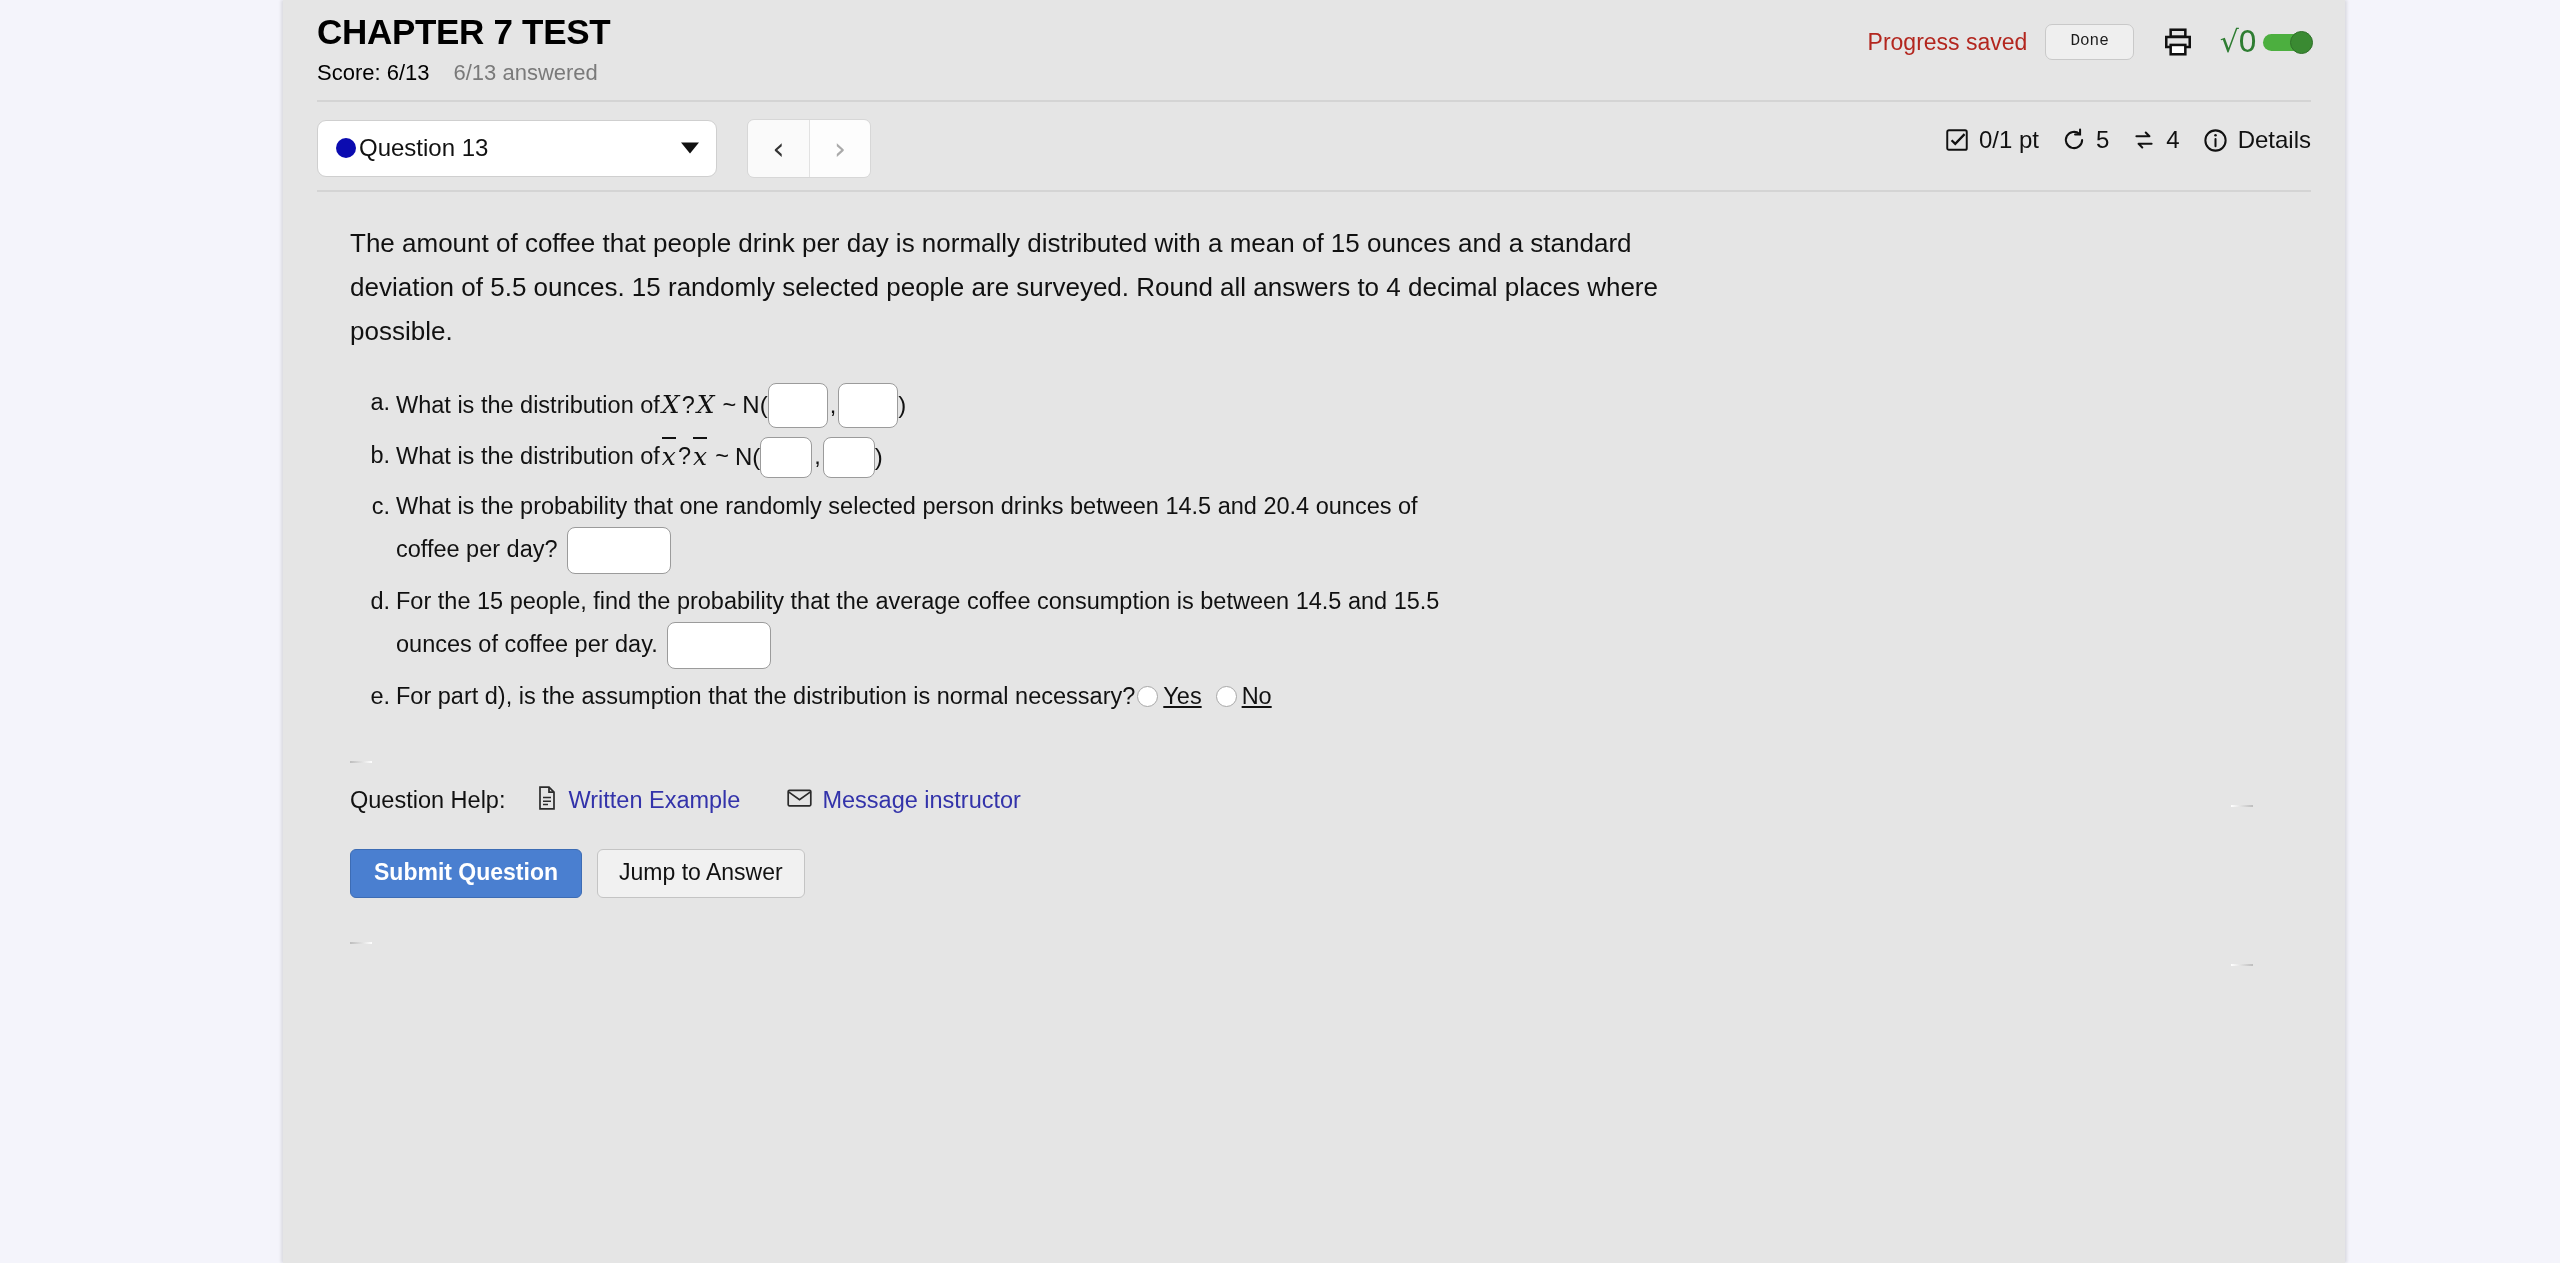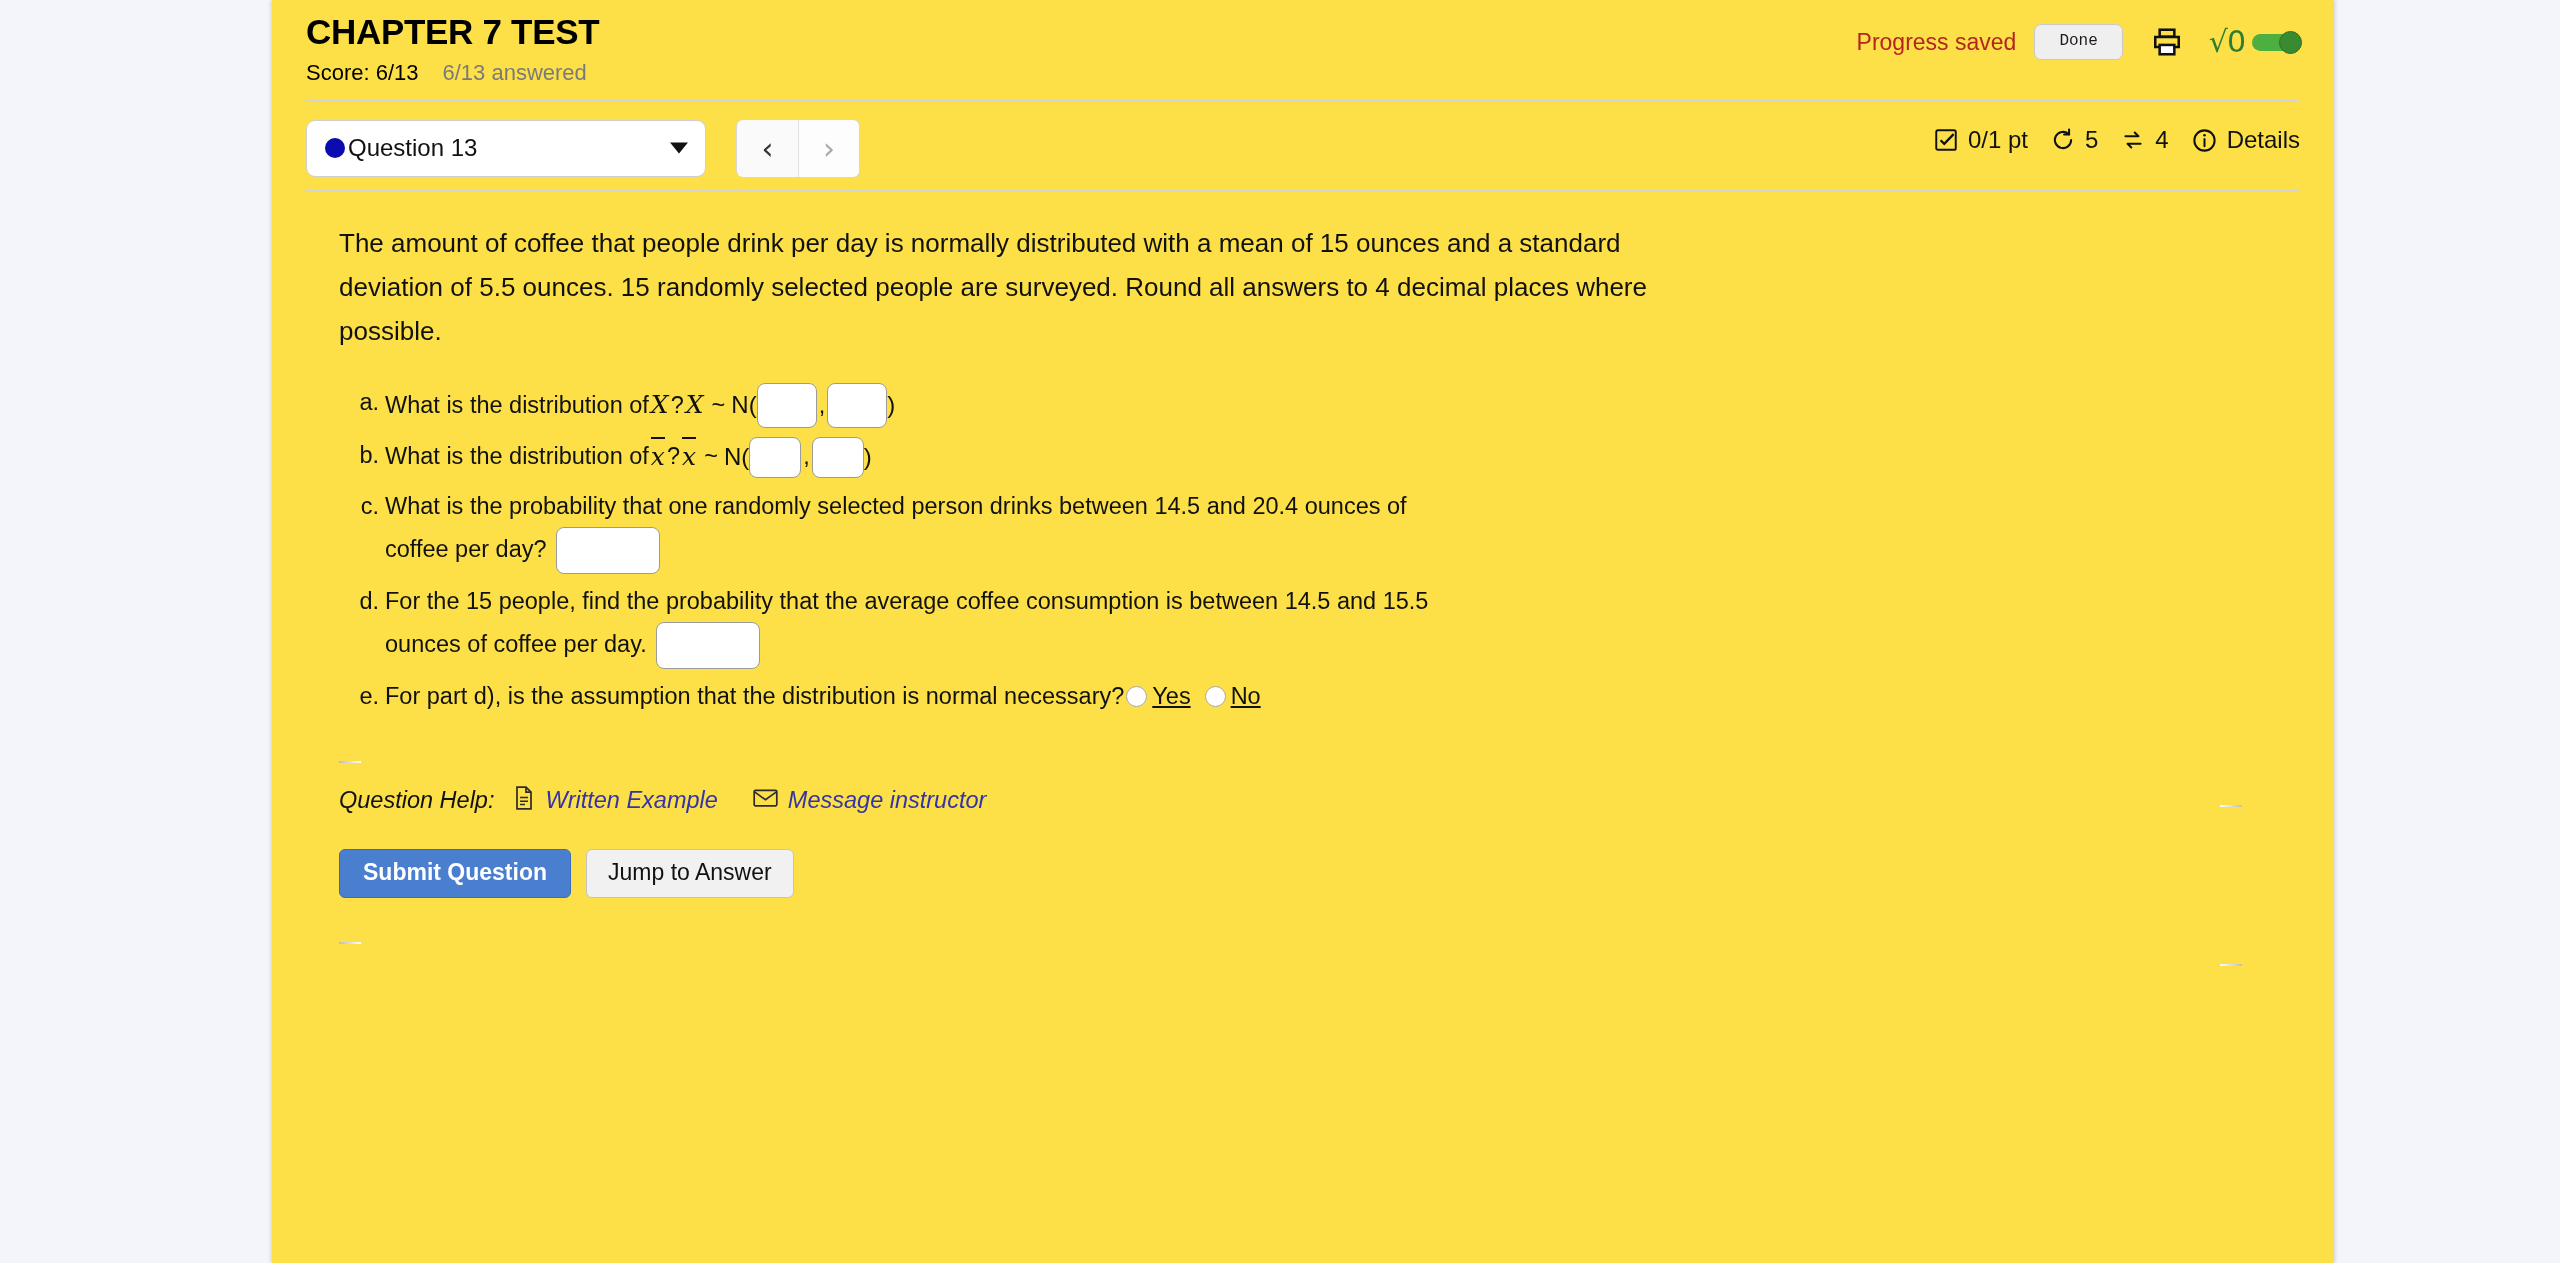--- a/index.html
+++ b/index.html
@@ -16,25 +16,25 @@
 
   
   #page {
     position: relative;
     width: 2560px;
     height: 1263px;
     background: #f4f4fb;
   }
   #content-panel {
     position: absolute;
-    left: 272px;
+    left: 283px;
     top: 0;
     width: 2062px;
     height: 1263px;
-    background: #fde047;
+    background: #e5e5e5;
     box-shadow: -2px 0 3px rgba(0,0,0,0.10), 2px 0 3px rgba(0,0,0,0.10);
   }
 
   
   .header {
     position: relative;
     padding: 12px 34px 0 34px;
   }
   .assignment-title {
     font-size: 35px;
@@ -327,22 +327,21 @@
     height: 2px;
     width: 22px;
     background: linear-gradient(to left, #bdbdbd, #ffffff);
   }
   .help-row {
     display: flex;
     align-items: center;
     margin: 22px 0 2px 33px;
     font-size: 23.5px;
     color: #111111;
-    gap: 18px;
-    font-style: italic;
+    gap: 30px;
   }
   .help-link {
     display: inline-flex;
     align-items: center;
     gap: 9px;
     color: #3333aa;
     text-decoration: none;
     cursor: pointer;
     font-size: 23.5px;
   }

